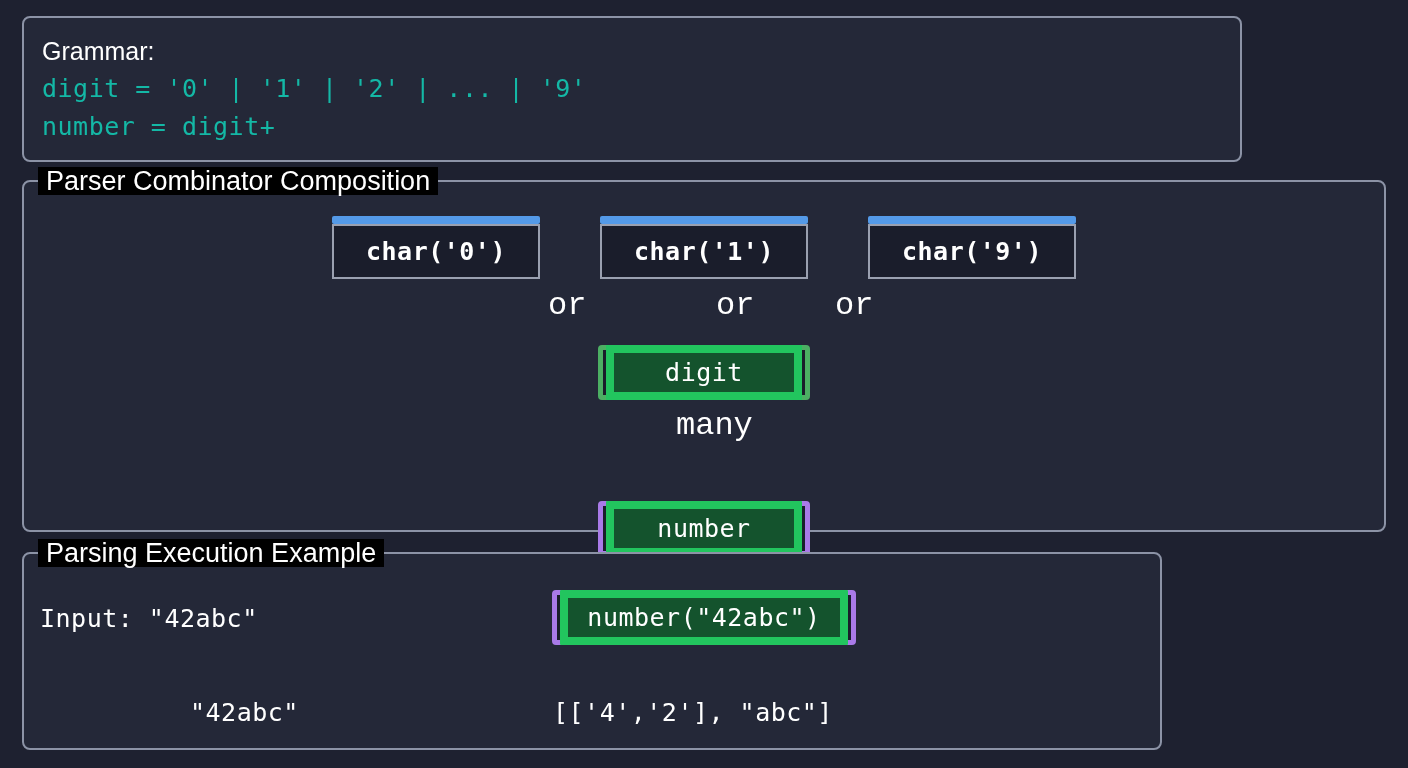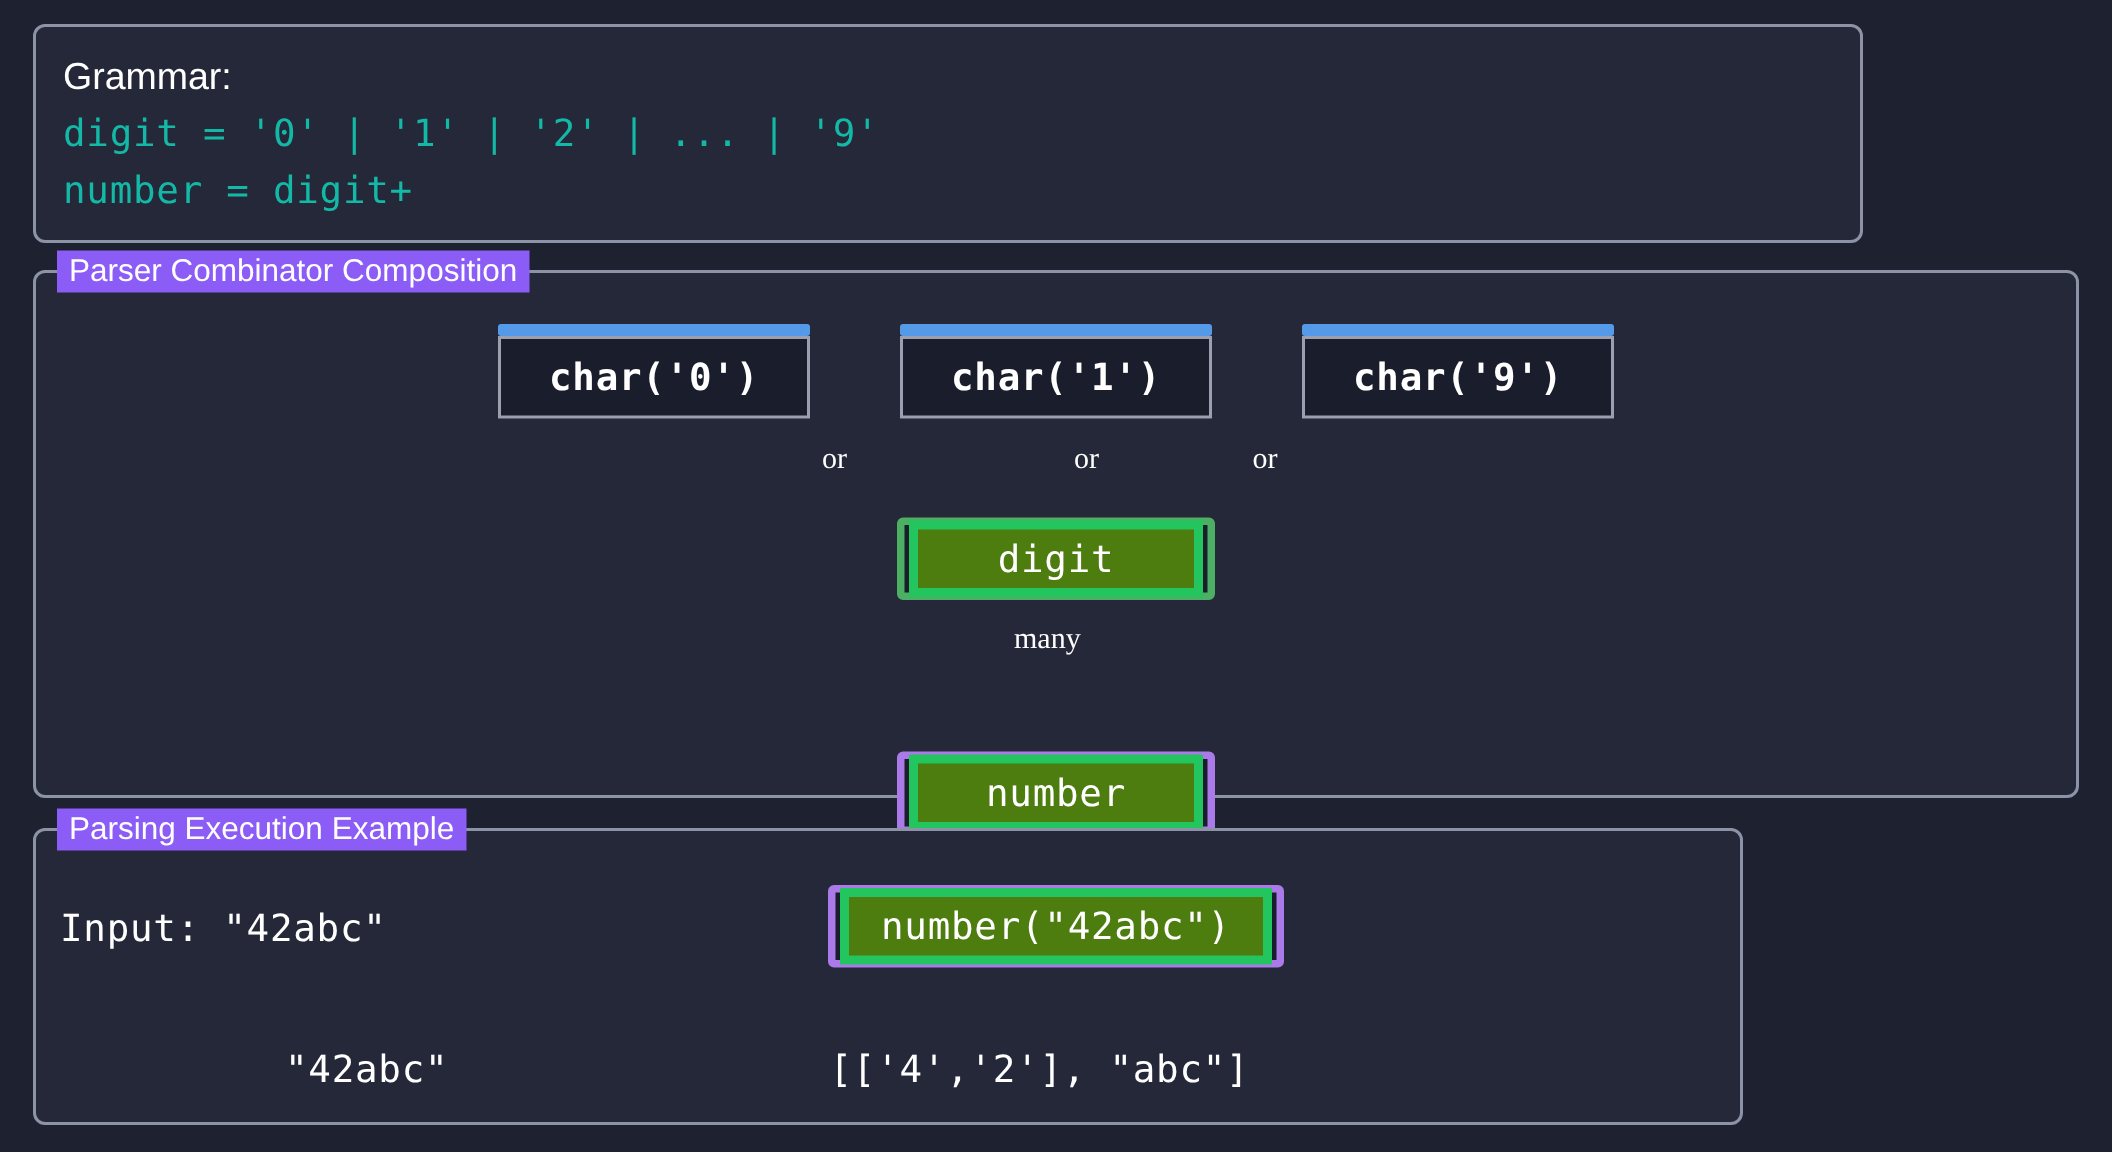--- a/index.html
+++ b/index.html
@@ -28,22 +28,22 @@
     border: 2px solid #8c93a6;
     border-radius: 8px;
     background: #242838;
     box-sizing: border-box;
   }
   .panel-title {
     position: absolute;
     top: -15px;
     left: 14px;
     padding: 0 8px;
-    background: #8b5cf6;
-    font-size: 21px;
+    background: #000000;
+    font-size: 27px;
     line-height: 28px;
     color: #ffffff;
     white-space: nowrap;
     font-family: "Liberation Sans", sans-serif;
   }
 
   #panel-grammar { left: 22px; top: 16px; width: 1220px; height: 146px; }
   #panel-compose { left: 22px; top: 180px; width: 1364px; height: 352px; }
   #panel-exec    { left: 22px; top: 552px; width: 1140px; height: 198px; padding-left: 35px; }
 
@@ -94,37 +94,37 @@
     border-radius: 2px;
     background: #549ae8;
   }
   .node.thick {
     border-width: 5px;
     border-style: solid;
     border-radius: 4px;
     padding: 3px;
   }
   .node.thick > .inner {
-    border: 6px solid #22c55e;
+    border: 8px solid #22c55e;
     border-radius: 1px;
     width: 100%;
     height: 100%;
     display: flex;
     align-items: center;
     justify-content: center;
-    background: #4d7c0f;
+    background: #14532d;
   }
   .node.green { border-color: #4caf63; }
   .node.purple { border-color: #a97ae8; }
 
   
   .edge-label {
     position: absolute;
-    font-family: Liberation Serif, serif;
-    font-size: 20px;
+    font-family: Liberation Mono, monospace;
+    font-size: 32px;
     line-height: 28px;
     color: #ffffff;
     white-space: nowrap;
   }
 
   
   #arrows {
     position: absolute;
     left: 0; top: 0;
     width: 1408px;

